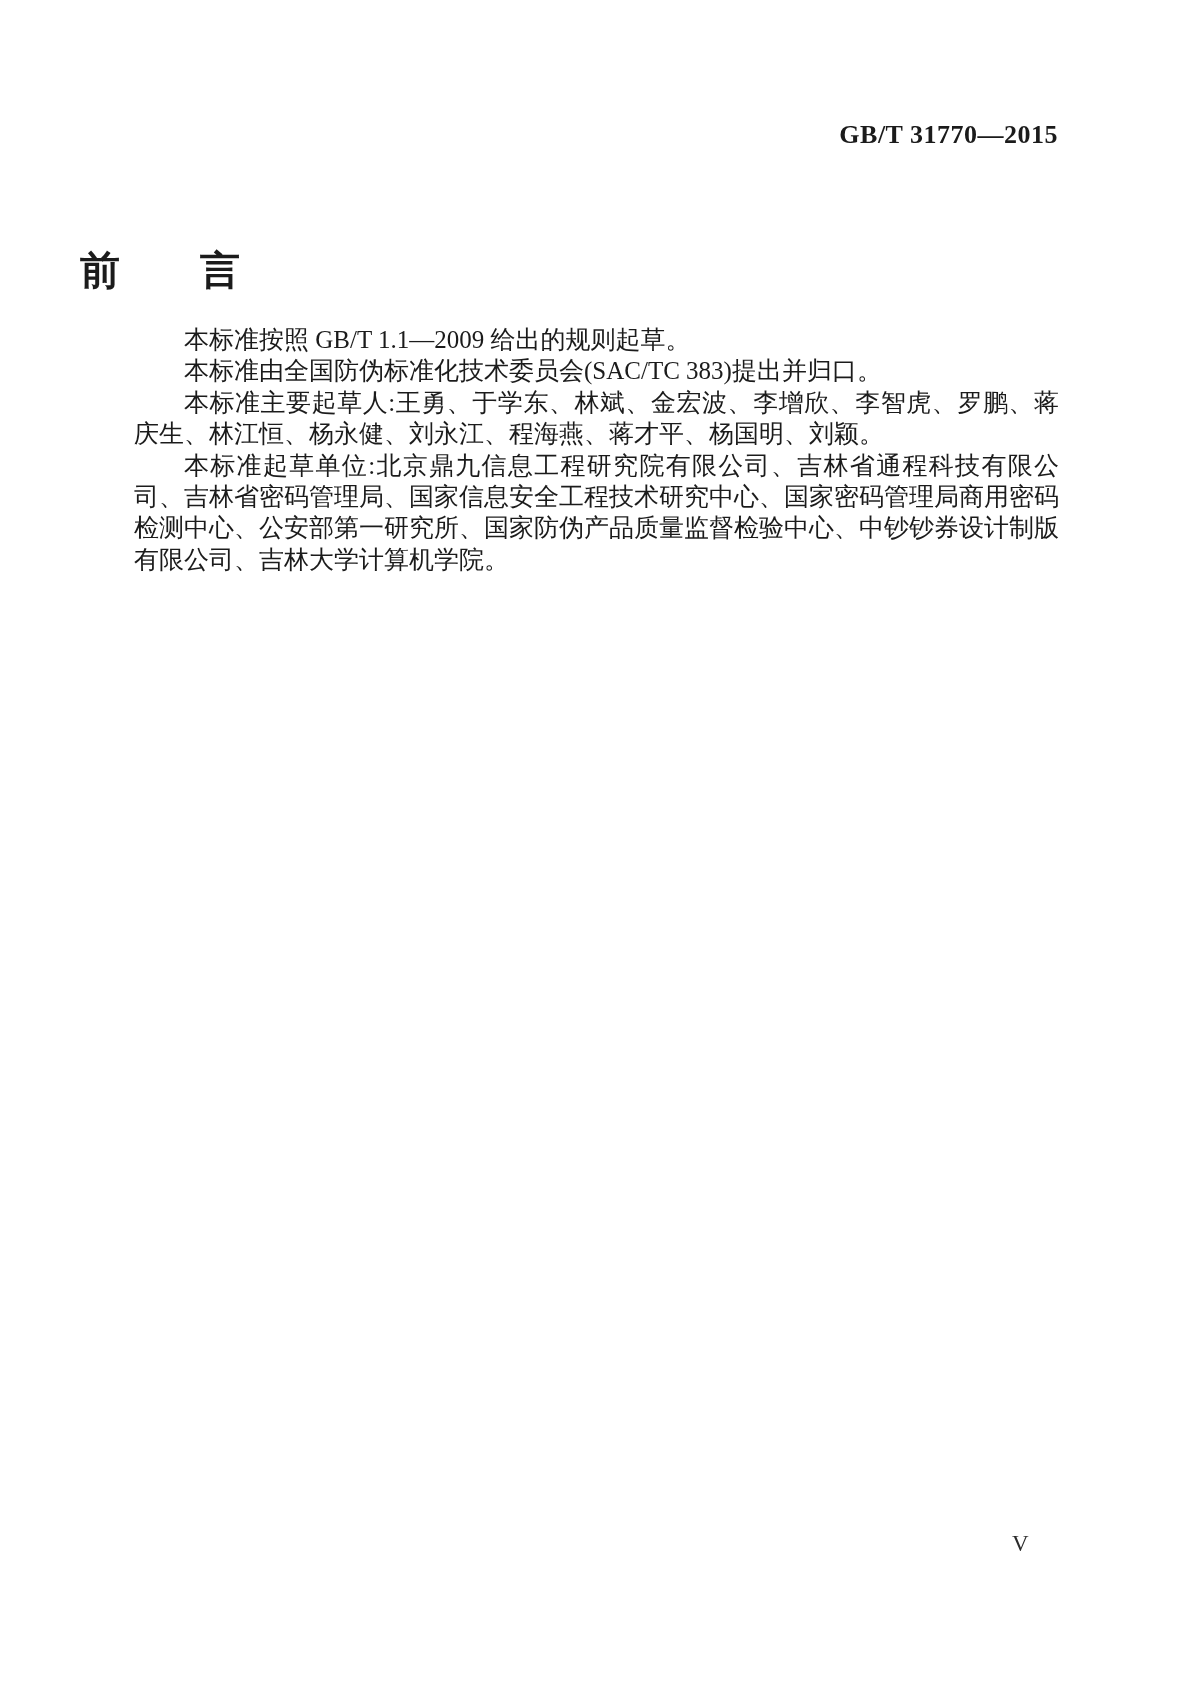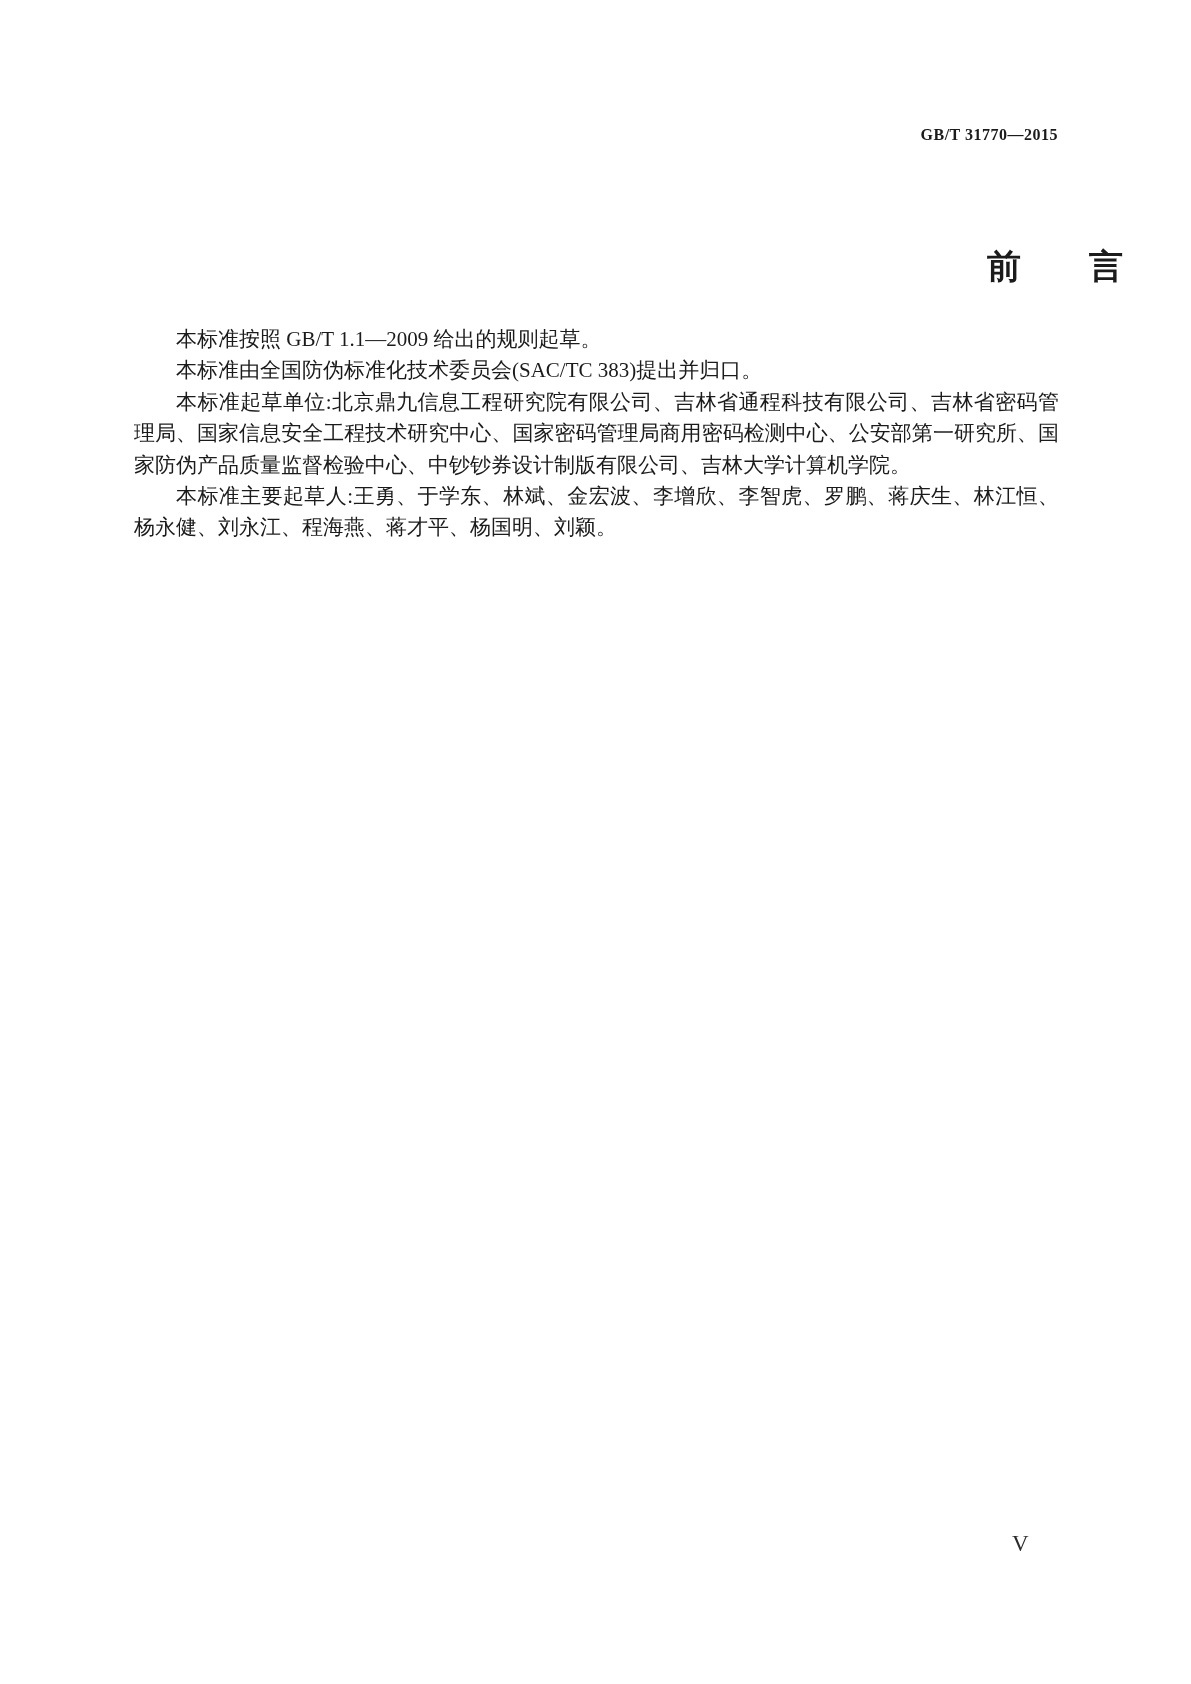--- a/index.html
+++ b/index.html
@@ -14,46 +14,46 @@
     margin: 0 auto;
     background: #ffffff;
     font-family: "Liberation Serif", "DejaVu Serif", serif;
     color: #1b1b1b;
     overflow: hidden;
   }
   .header-code {
     position: absolute;
     top: 122px;
     right: 133px;
-    font-size: 16px;
+    font-size: 26px;
     font-weight: bold;
     letter-spacing: 0.5px;
     line-height: 26px;
     white-space: nowrap;
   }
   .doc-title {
     position: absolute;
     top: 222px;
     left: 0;
     width: 100%;
-    text-align: right;
+    text-align: left;
     font-family: "Liberation Sans", "DejaVu Sans", sans-serif;
     font-weight: bold;
-    font-size: 34px;
+    font-size: 40px;
     line-height: 42px;
     letter-spacing: 2em;
     text-indent: 2em;
     white-space: nowrap;
   }
   .body-text {
     position: absolute;
     top: 324px;
     left: 134px;
     width: 925px;
-    font-size: 21px;
+    font-size: 25px;
     line-height: 31.4px;
     text-align: justify;
   }
   .body-text p {
     margin: 0;
     padding: 0;
     text-indent: 2em;
   }
   .page-number {
     position: absolute;
@@ -69,19 +69,19 @@
 
 <div class="page">
 
   <div class="header-code">GB/T 31770—2015</div>
 
   <h1 class="doc-title">前言</h1>
 
   <div class="body-text">
     <p>本标准按照 GB/T 1.1—2009 给出的规则起草。</p>
     <p>本标准由全国防伪标准化技术委员会(SAC/TC 383)提出并归口。</p>
+    <p>本标准主要起草人:王勇、于学东、林斌、金宏波、李增欣、李智虎、罗鹏、蒋庆生、林江恒、杨永健、刘永江、程海燕、蒋才平、杨国明、刘颖。</p>
     <p>本标准起草单位:北京鼎九信息工程研究院有限公司、吉林省通程科技有限公司、吉林省密码管理局、国家信息安全工程技术研究中心、国家密码管理局商用密码检测中心、公安部第一研究所、国家防伪产品质量监督检验中心、中钞钞券设计制版有限公司、吉林大学计算机学院。</p>
-    <p>本标准主要起草人:王勇、于学东、林斌、金宏波、李增欣、李智虎、罗鹏、蒋庆生、林江恒、杨永健、刘永江、程海燕、蒋才平、杨国明、刘颖。</p>
   </div>
 
   <div class="page-number">V</div>
 
 </div>
 
 </body></html>

